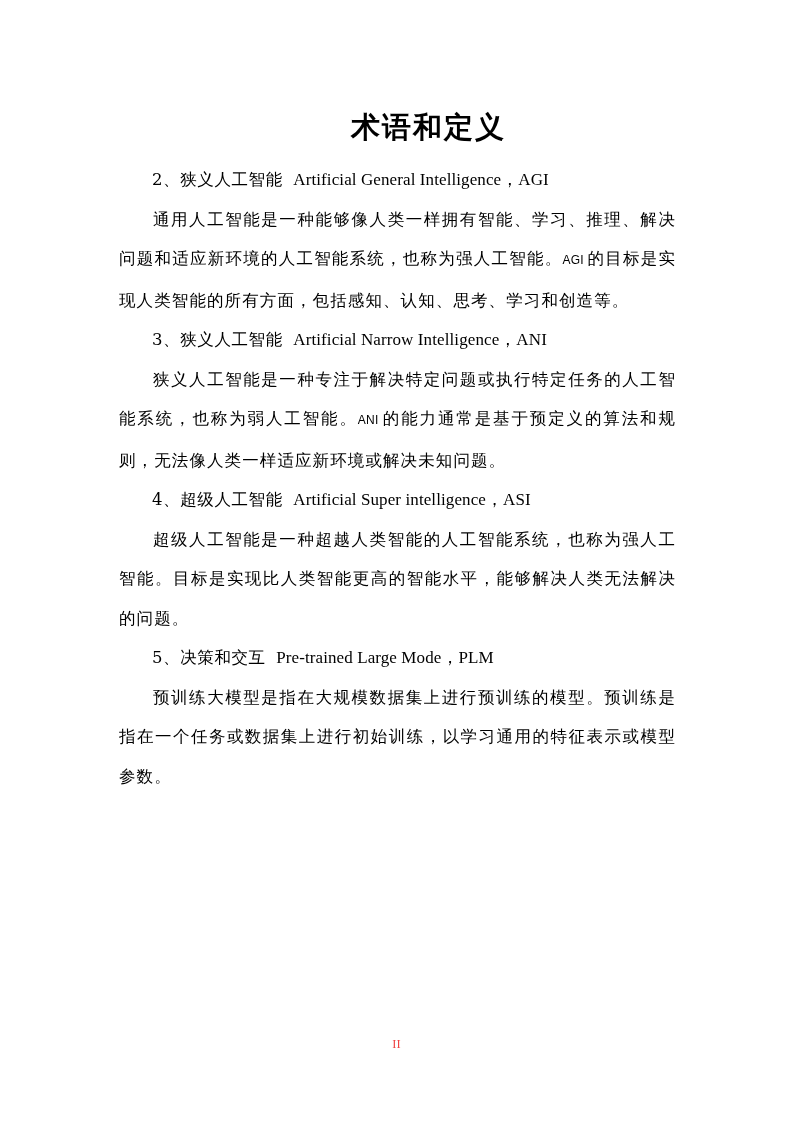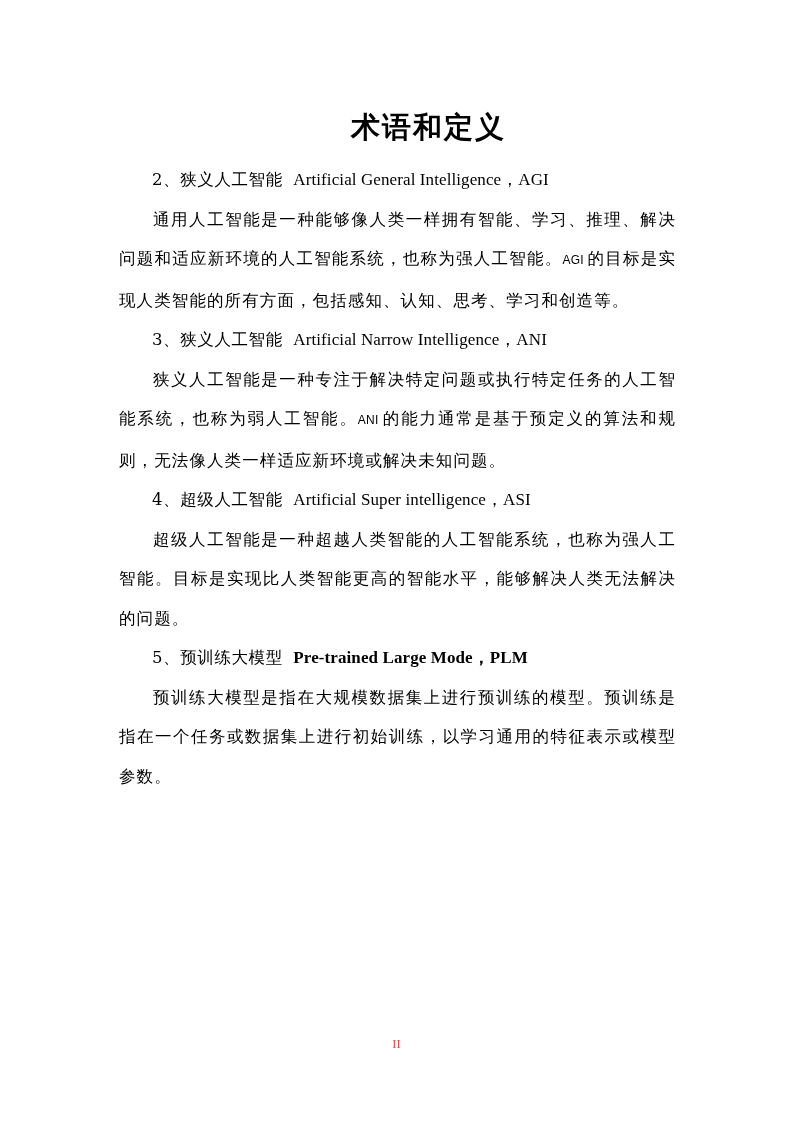--- a/index.html
+++ b/index.html
@@ -61,21 +61,21 @@
   .term-heading .cn {
     font-family: "DejaVu Serif", "Liberation Serif", serif;
     letter-spacing: 0.6px;
   }
   .term-heading .en {
     font-family: "Liberation Serif", "DejaVu Serif", serif;
     font-size: 17px;
     letter-spacing: 0.1px;
   }
   .term-heading.bold-en .en {
-    font-weight: bold;
+    font-weight: normal;
     margin-top: 24px;
   }
 
   .term-body {
     font-family: "Liberation Serif", "DejaVu Serif", serif;
     font-size: 17px;
     line-height: 39.5px;
     text-align: justify;
     text-justify: inter-ideograph;
     text-indent: 34px;
@@ -126,20 +126,20 @@
       </div>
       <div class="term-block">
         <div class="term-heading"><span class="cn">3、</span><span class="cn">狭义人工智能</span>&nbsp;&nbsp;<span class="en">Artificial Narrow Intelligence，ANI</span></div>
         <p class="term-body"><span class="zh">狭义人工智能是一种专注于解决特定问题或执行特定任务的人工智能系统，也称为弱人工智能。</span><span class="lat">ANI </span><span class="zh">的能力通常是基于预定义的算法和规则，无法像人类一样适应新环境或解决未知问题。</span></p>
       </div>
       <div class="term-block">
         <div class="term-heading"><span class="cn">4、</span><span class="cn">超级人工智能</span>&nbsp;&nbsp;<span class="en">Artificial Super intelligence，ASI</span></div>
         <p class="term-body"><span class="zh">超级人工智能是一种超越人类智能的人工智能系统，也称为强人工智能。目标是实现比人类智能更高的智能水平，能够解决人类无法解决的问题。</span></p>
       </div>
       <div class="term-block">
-        <div class="term-heading bold-en"><span class="cn">5、</span><span class="cn">预训练大模型</span>&nbsp;&nbsp;<span class="en">Pre-trained Large Mode，PLM</span></div>
+        <div class="term-heading bold-en"><span class="cn">5、</span><span class="cn">决策和交互</span>&nbsp;&nbsp;<span class="en">Pre-trained Large Mode，PLM</span></div>
         <p class="term-body"><span class="zh">预训练大模型是指在大规模数据集上进行预训练的模型。预训练是指在一个任务或数据集上进行初始训练，以学习通用的特征表示或模型参数。</span></p>
       </div>
     </div>
 
   <div class="page-number">II</div>
 
 </div>
 
 </body></html>

